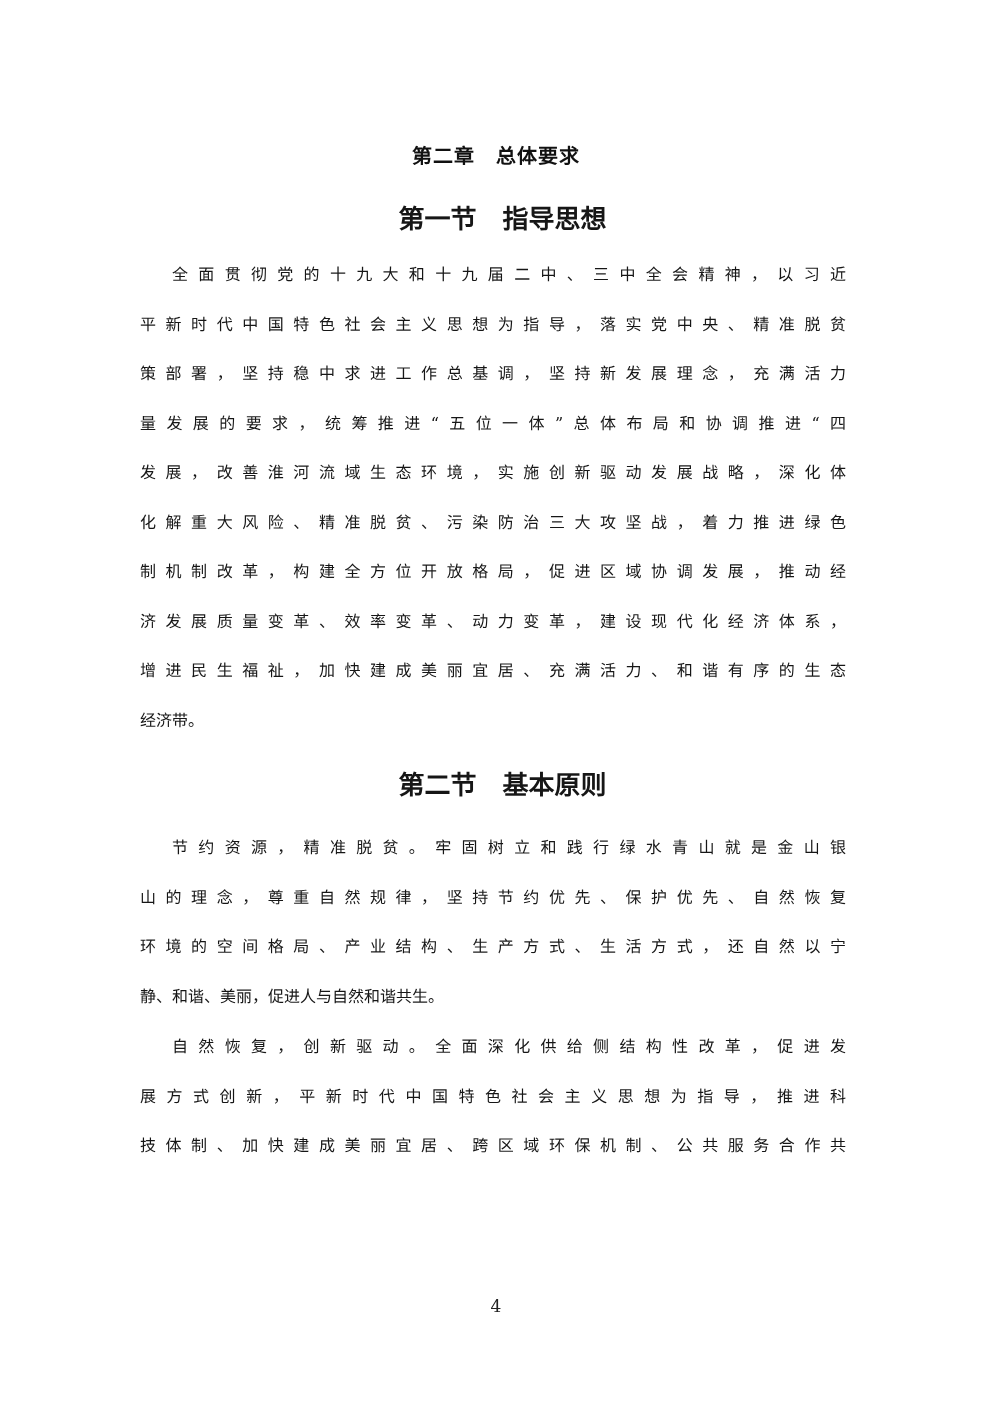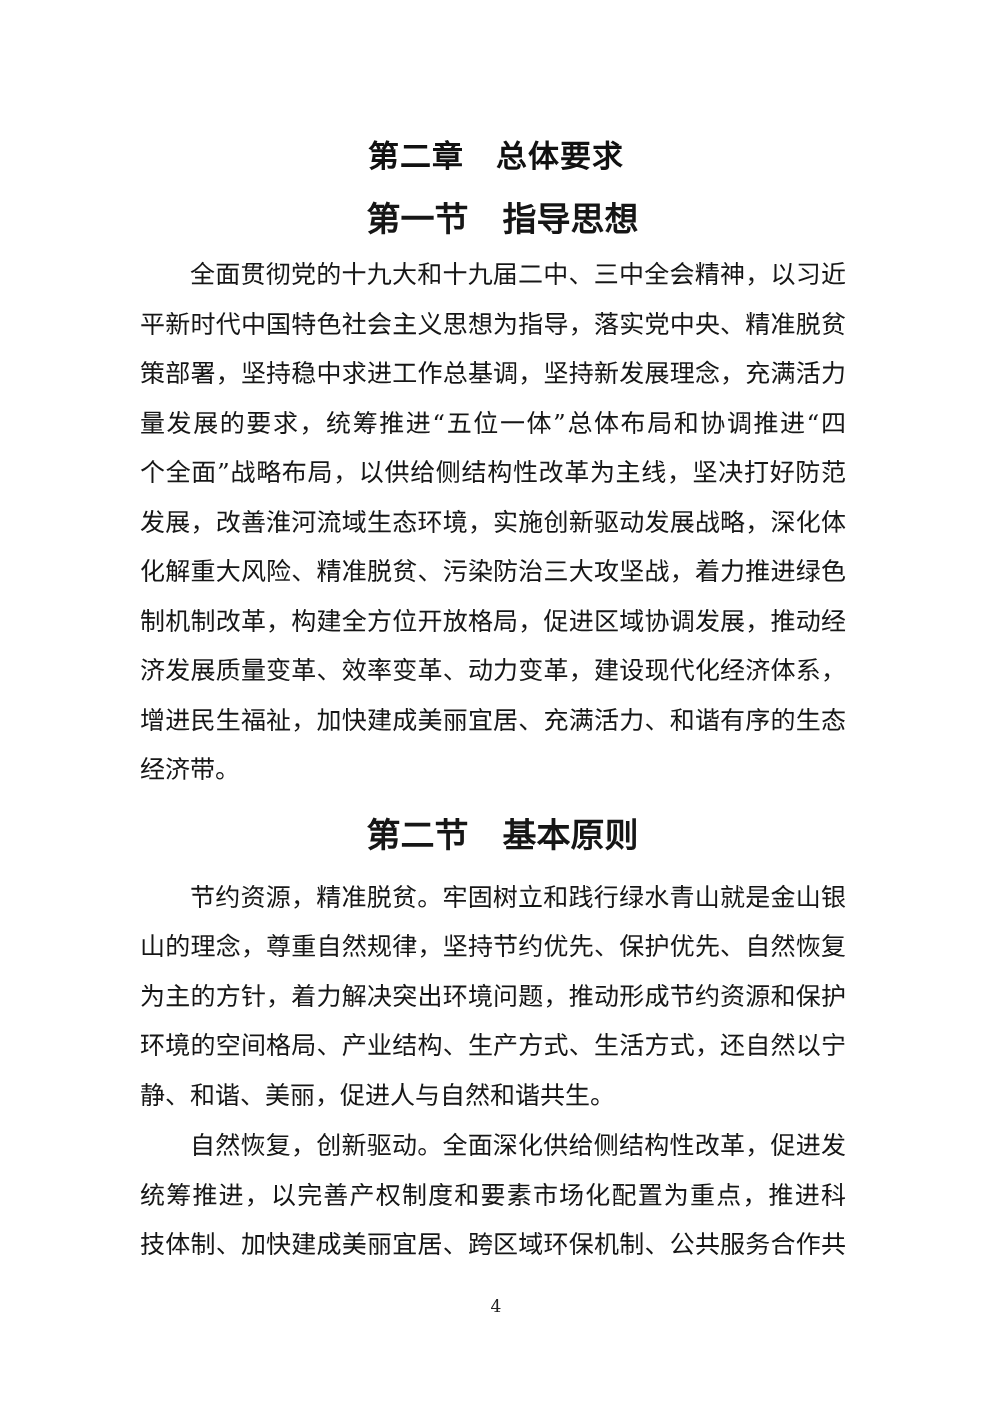--- a/index.html
+++ b/index.html
@@ -14,48 +14,48 @@
     margin: 0 auto;
     background: #ffffff;
     box-sizing: border-box;
     padding-top: 138px;
     color: #161616;
     overflow: hidden;
   }
   .chapter-title {
     font-family: "DejaVu Sans", "Liberation Sans", sans-serif;
     font-weight: 700;
-    font-size: 31px;
+    font-size: 20px;
     line-height: 36px;
     text-align: center;
     letter-spacing: 1px;
     color: #111111;
   }
   .section-title {
     font-family: "DejaVu Serif", "Liberation Serif", serif;
     font-weight: 600;
-    font-size: 34px;
+    font-size: 26px;
     line-height: 34px;
     text-align: center;
     color: #161616;
     padding-left: 13px;
   }
   .section-title.first {
     margin-top: 28px;
   }
   .section-title.second {
     margin-top: 23px;
   }
   .body-column {
     margin-left: 140px;
     width: 706px;
   }
   .para {
     font-family: "DejaVu Serif", "Liberation Serif", serif;
-    font-size: 25px;
+    font-size: 16px;
     color: #161616;
   }
   .para.p1 { margin-top: 14px; }
   .para.p2 { margin-top: 21px; }
   .para.p3 { margin-top: 1px; }
   .line {
     line-height: 49.5px;
     text-align: justify;
     text-align-last: justify;
     white-space: nowrap;
@@ -87,46 +87,44 @@
 
   <div class="section-title first">第一节　指导思想</div>
 
   <div class="body-column">
 
     <div class="para p1">
         <div class="line first">全面贯彻党的十九大和十九届二中、三中全会精神，以习近</div>
         <div class="line">平新时代中国特色社会主义思想为指导，落实党中央、精准脱贫</div>
         <div class="line">策部署，坚持稳中求进工作总基调，坚持新发展理念，充满活力</div>
         <div class="line">量发展的要求，统筹推进“五位一体”总体布局和协调推进“四</div>
-        <div class="line">个全面”战略布局，以供给侧结构性改革为主线，坚决打好防范</div>
         <div class="line">发展，改善淮河流域生态环境，实施创新驱动发展战略，深化体</div>
         <div class="line">化解重大风险、精准脱贫、污染防治三大攻坚战，着力推进绿色</div>
         <div class="line">制机制改革，构建全方位开放格局，促进区域协调发展，推动经</div>
         <div class="line">济发展质量变革、效率变革、动力变革，建设现代化经济体系，</div>
         <div class="line">增进民生福祉，加快建成美丽宜居、充满活力、和谐有序的生态</div>
         <div class="line last">经济带。</div>
       </div>
 
   </div>
 
   <div class="section-title second">第二节　基本原则</div>
 
   <div class="body-column">
 
     <div class="para p2">
         <div class="line first">节约资源，精准脱贫。牢固树立和践行绿水青山就是金山银</div>
         <div class="line">山的理念，尊重自然规律，坚持节约优先、保护优先、自然恢复</div>
-        <div class="line">为主的方针，着力解决突出环境问题，推动形成节约资源和保护</div>
         <div class="line">环境的空间格局、产业结构、生产方式、生活方式，还自然以宁</div>
         <div class="line last">静、和谐、美丽，促进人与自然和谐共生。</div>
       </div>
 
     <div class="para p3">
         <div class="line first">自然恢复，创新驱动。全面深化供给侧结构性改革，促进发</div>
-        <div class="line">统筹推进，以完善产权制度和要素市场化配置为重点，推进科</div>
+        <div class="line">展方式创新，平新时代中国特色社会主义思想为指导，推进科</div>
         <div class="line">技体制、加快建成美丽宜居、跨区域环保机制、公共服务合作共</div>
       </div>
 
   </div>
 
   <div class="page-number">4</div>
 
 </div>
 
 </body></html>

